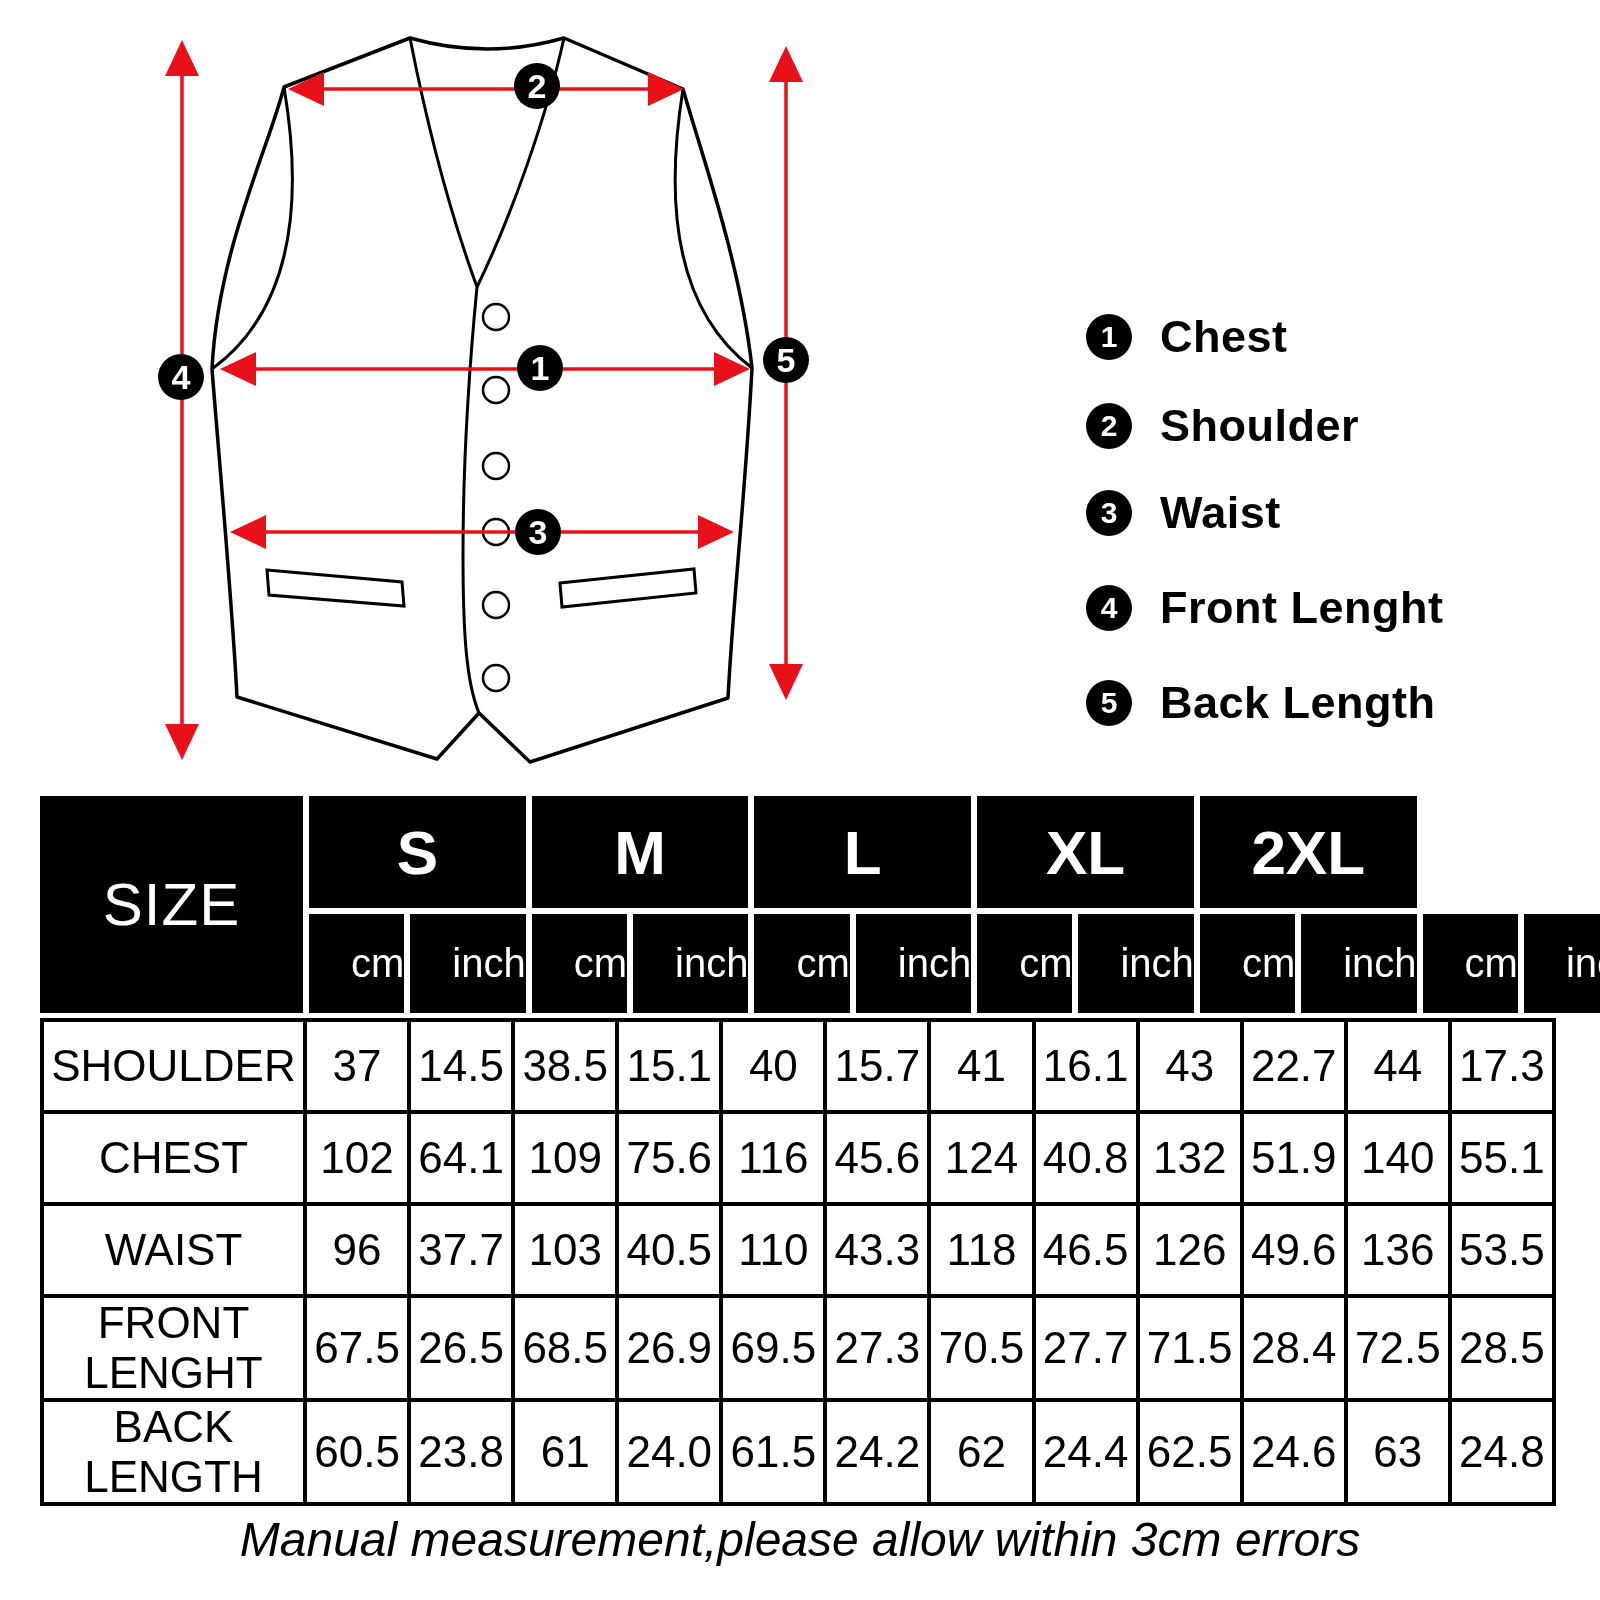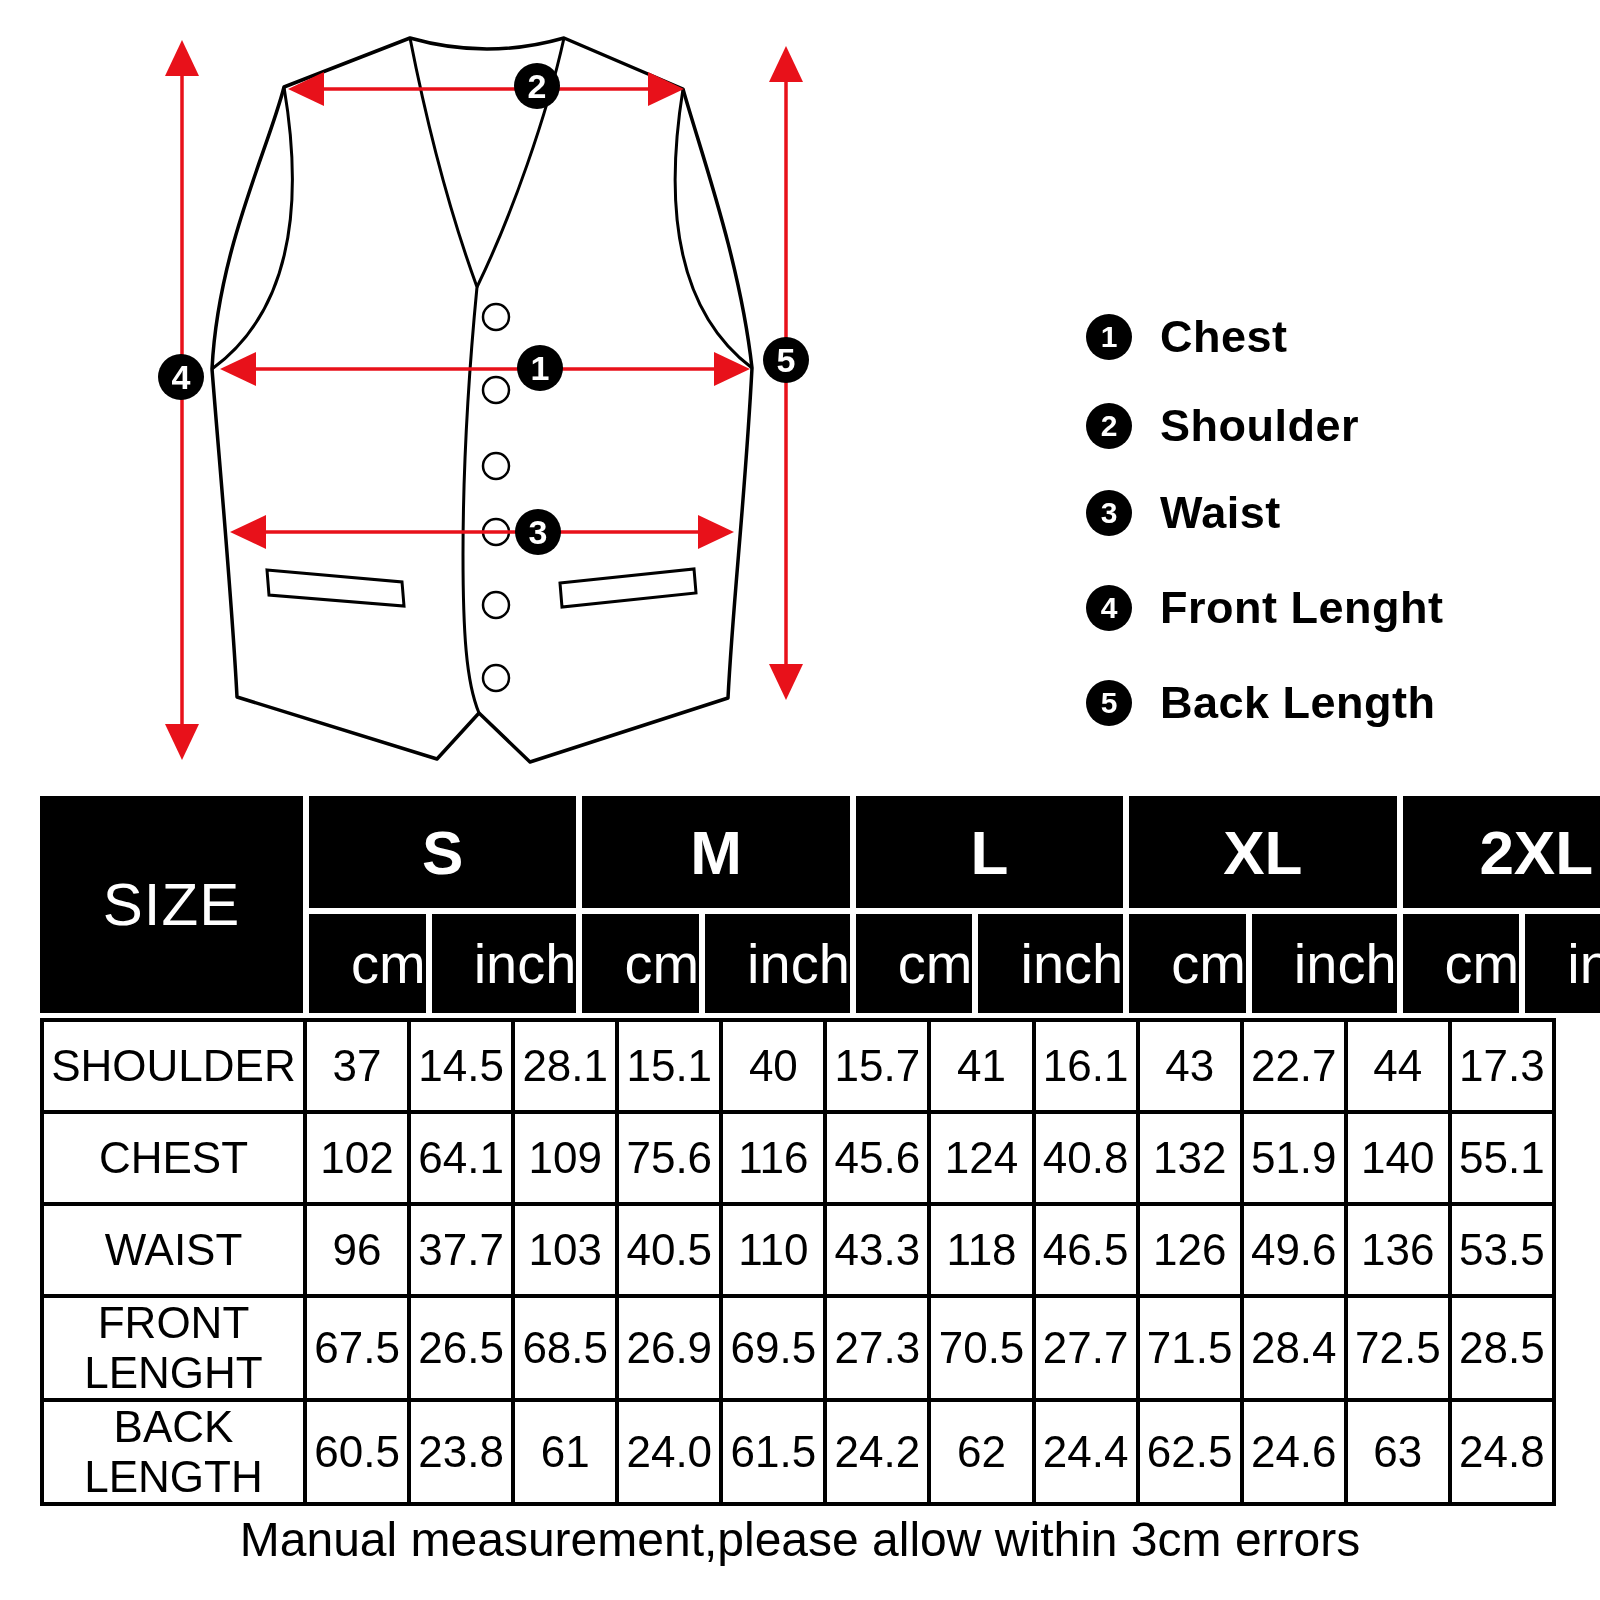--- a/index.html
+++ b/index.html
@@ -23,31 +23,31 @@
   .table-header{
     display:grid;
     grid-template-columns:263px repeat(12,1fr);
     grid-template-rows:112px 99px;
     gap:6px;background:#fff;
   }
   .hcell{background:#000;color:#fff;display:flex;align-items:center;justify-content:center;}
   .corner{grid-row:1/3;grid-column:1;font-size:60px;font-weight:normal;letter-spacing:1px;}
   .size-name{grid-row:1;font-size:62px;font-weight:bold;}
   .span2{grid-column:span 2;}
-  .unit{grid-row:2;font-size:56px;padding-left:42px;}
+  .unit{grid-row:2;font-size:40px;padding-left:42px;}
   table.tbody-grid{
     border-collapse:collapse;table-layout:fixed;width:1516px;margin-top:5px;
   }
   table.tbody-grid td{
     border:4px solid #000;height:88px;text-align:center;vertical-align:middle;
     font-size:44px;padding:0;background:#fff;
   }
   td.row-label{font-size:38px;letter-spacing:0;}
   
-  .caption{position:absolute;left:0;top:1512px;width:1600px;text-align:center;font-size:48px;}
+  .caption{position:absolute;left:0;top:1512px;width:1600px;text-align:center;font-size:48px;font-style:italic;}
 </style>
 </head>
 <body>
 
 <div class="stage">
 
   <svg class="diagram-svg" width="780" height="780" viewBox="90 0 780 780">
 
     <path d="M 410 38 Q 487 60 564 38 L 683 89 C 700 150 740 260 752 368 C 745 500 733 600 728 698 L 530 762 L 479 713 L 437 759 L 237 697 C 232 600 220 470 212 369 C 218 250 268 150 284 87 Z" fill="#ffffff" stroke="#000000" stroke-width="3.5" stroke-linejoin="round"></path>
     <path d="M 284 87 C 298 170 306 300 212 369" fill="none" stroke="#000000" stroke-width="3"></path>
@@ -174,21 +174,21 @@
           <col>
           <col>
           <col>
           <col>
       </colgroup>
       <tbody>
           <tr>
         <td class="row-label">SHOULDER</td>
         <td>37</td>
         <td>14.5</td>
-        <td>28.1</td>
+        <td>38.5</td>
         <td>15.1</td>
         <td>40</td>
         <td>15.7</td>
         <td>41</td>
         <td>16.1</td>
         <td>43</td>
         <td>22.7</td>
         <td>44</td>
         <td>17.3</td>
       </tr>

